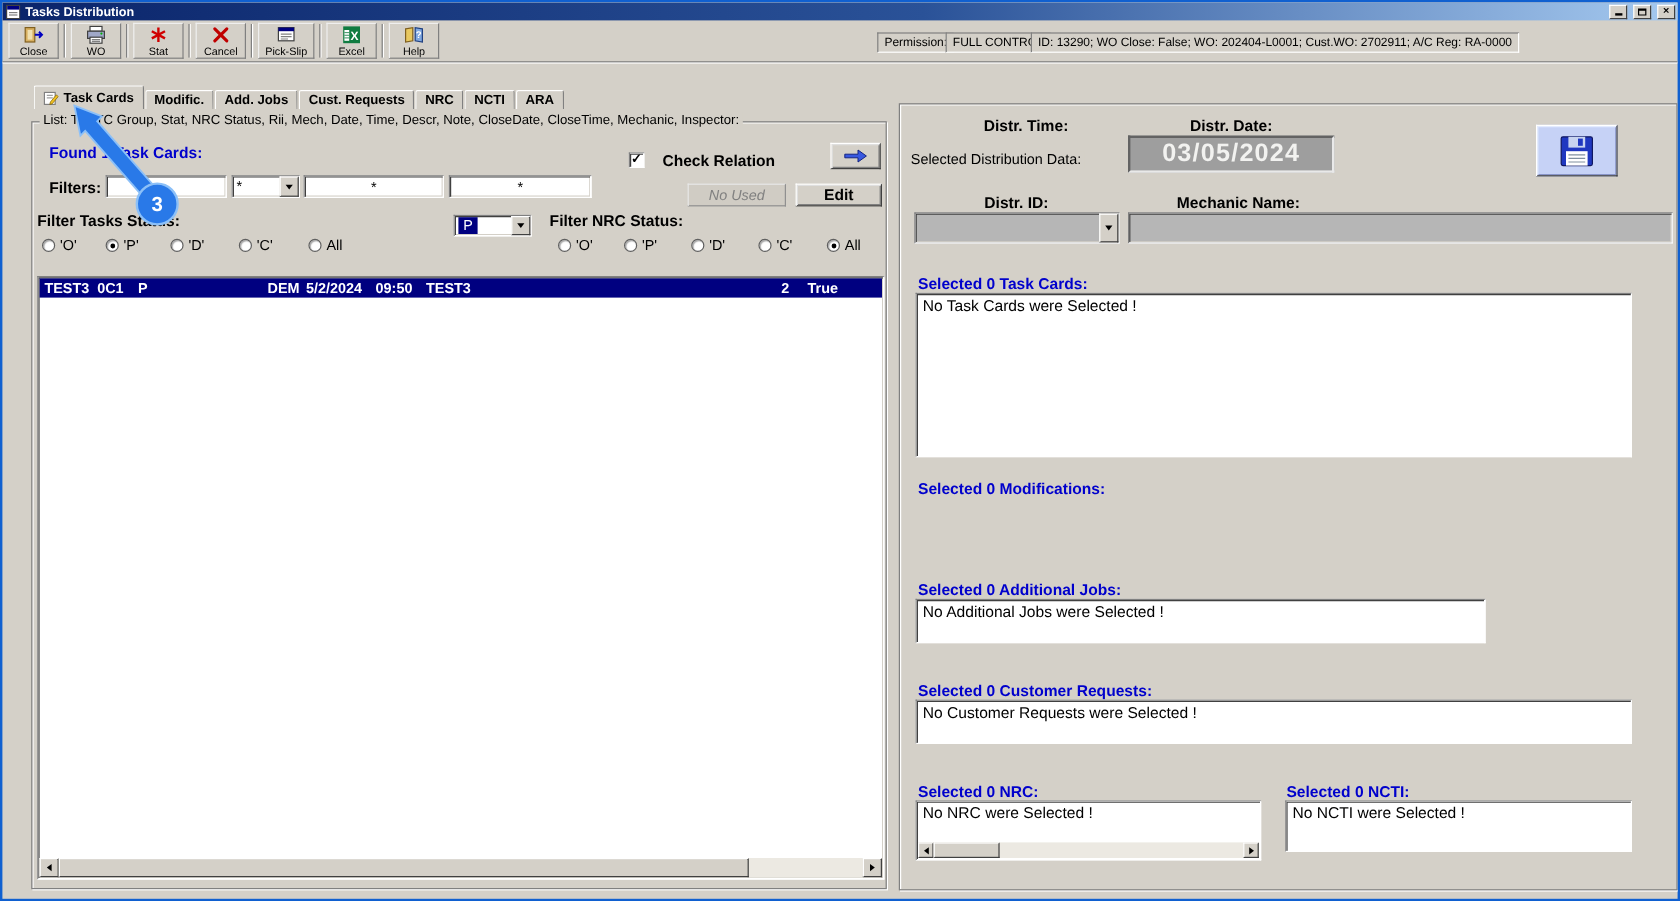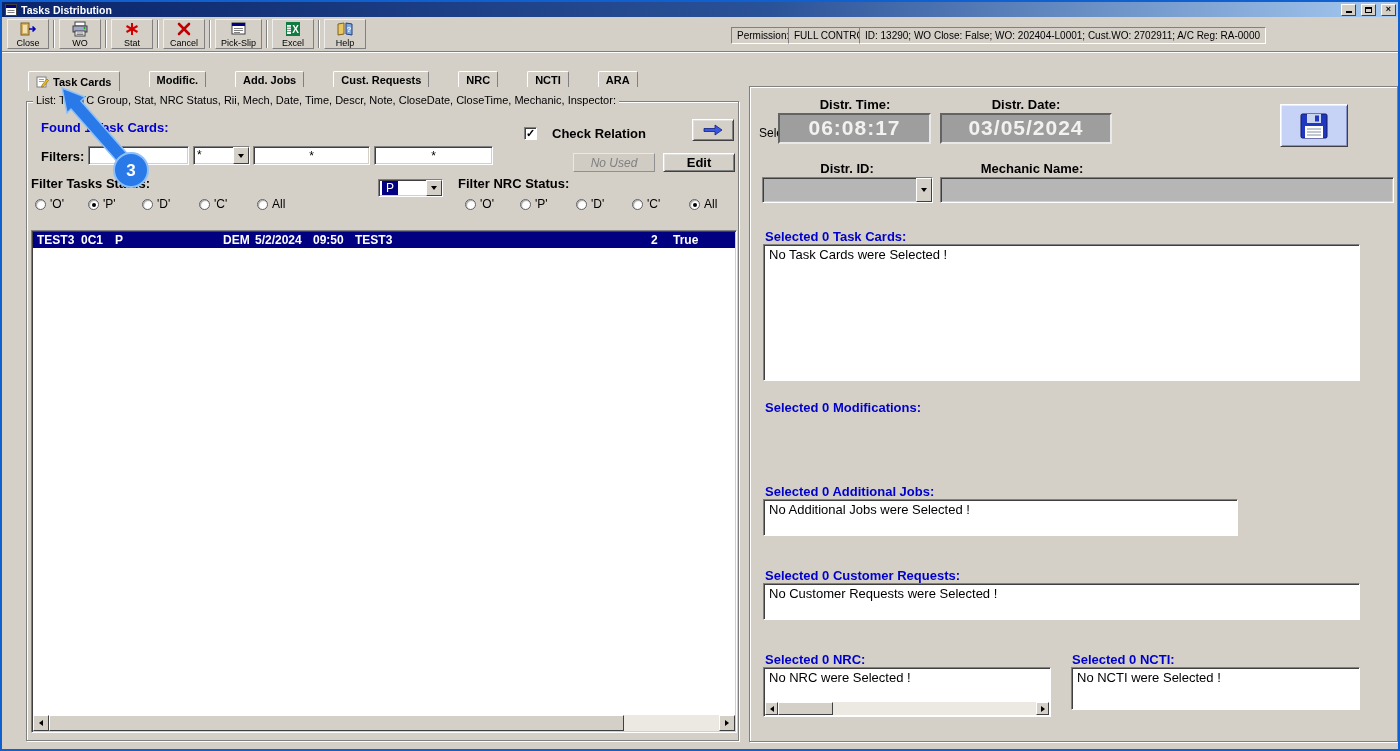--- a/index.html
+++ b/index.html
@@ -31,21 +31,21 @@
     border:1px solid; border-color:#efefef #808080 #808080 #efefef; }
   .tbtn .ticon { height:16px; display:flex; align-items:center; }
   .tbtn .lbl { font-size:9px; line-height:10px; }
   .tsep { width:0; height:28px; border-left:1px solid #808080; border-right:1px solid #fff; margin:0 4px; }
 
   .spanel { position:absolute; top:10px; height:17px; line-height:14px; font-size:10px;
     padding:1px 5px 0; border:1px solid; border-color:#808080 #fff #fff #808080;
     white-space:nowrap; background:#d4d0c8; }
 
   
-  .tabstrip { position:absolute; left:26px; top:69px; height:20px; display:flex; align-items:flex-start; z-index:3;gap:28px; }
+  .tabstrip { position:absolute; left:26px; top:69px; height:20px; display:flex; align-items:flex-end; z-index:3; }
   .tab { position:relative; height:16px; padding:1px 7px 0; background:#d4d0c8;
     border:1px solid; border-color:#fff #808080 #d4d0c8 #fff; border-bottom:none;
     border-radius:2px 2px 0 0; font-size:11px; font-weight:bold;
     display:flex; align-items:center; gap:4px; margin-right:1px; }
   .tab.active { height:20px; z-index:2; box-shadow:0 2px 0 #d4d0c8; }
 
   
   .groupbox { position:absolute; border:1px solid #808080;
     box-shadow:inset 1px 1px 0 #fff, 1px 1px 0 #fff; }
   .gb-label { position:absolute; top:-8px; left:6px; background:#d4d0c8; padding:0 3px;
@@ -385,21 +385,20 @@
           </div>
       </div>
     </div>
   </div>
 
   <div class="groupbox" style="left:747px; top:84px; width:649px; height:656px;">
     <span class="gb-label bold">Selected Distribution Data:</span>
 
     <span class="blkhdr" style="left:30px; top:10px; width:150px; text-align:center;">Distr. Time:</span>
     <span class="blkhdr" style="left:190px; top:10px; width:172px; text-align:center;">Distr. Date:</span>
-    <div class="bigbox" style="left:28px; top:26px; width:153px; height:31px;"><span>06:08:17</span></div>
     <div class="bigbox" style="left:190px; top:26px; width:172px; height:31px;"><span>03/05/2024</span></div>
 
     <div class="savebtn" style="left:530px; top:17px; width:68px; height:43px;">
       <span style="display:flex;">
           <svg width="30" height="28" viewBox="0 0 30 28">
             <rect x="2" y="2" width="26" height="24" rx="1.5" fill="#2038c0" stroke="#101860"></rect>
             <rect x="8" y="2" width="14" height="9" fill="#c8d4f0"></rect>
             <rect x="16" y="3.5" width="4" height="6" fill="#2038c0"></rect>
             <rect x="6" y="14" width="18" height="12" fill="#ffffff"></rect>
             <line x1="8" y1="17" x2="22" y2="17" stroke="#8090a0"></line>

